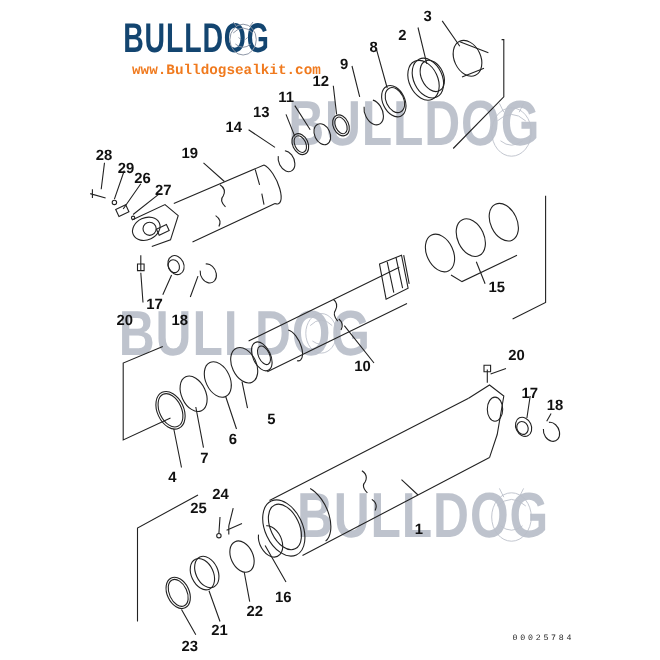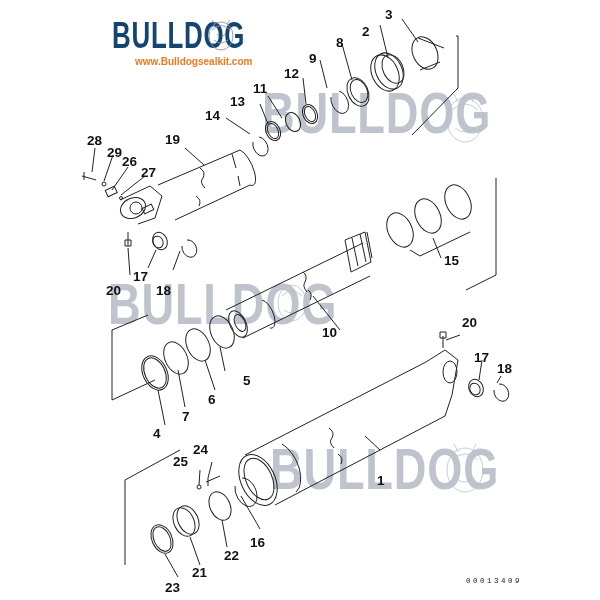--- a/index.html
+++ b/index.html
@@ -1,20 +1,20 @@
 <!DOCTYPE html>
 <html><head>
 <meta charset="utf-8">
 <style>
   html, body { margin: 0; padding: 0; background: #ffffff; }
   body { width: 600px; height: 600px; position: relative; overflow: hidden; font-family: "Liberation Sans", sans-serif; }
   #diagram { position: absolute; left: 0; top: 0; width: 600px; height: 600px; }
   .logo { position: absolute; left: 112px; top: 16px; width: 150px; height: 60px; }
   .logo-text { position: absolute; left: 0; top: 0; font-family: "Liberation Sans", sans-serif; font-weight: bold; font-size: 36px; color: #134570; letter-spacing: 1px; transform: scaleX(0.72) scaleY(1.05); transform-origin: left top; line-height: 36px; }
-  .logo-url { position: absolute; left: 23px; top: 40px; font-size: 10px; font-weight: bold; color: #f07a1e; white-space: nowrap; }
+  .logo-url { position: absolute; left: 8px; top: 40px; font-size: 13px; font-weight: bold; color: #f07a1e; white-space: nowrap; font-family: Liberation Mono, monospace; }
   .wm { position: absolute; font-family: "Liberation Sans", sans-serif; font-weight: bold; color: #a9b0bd; opacity: 0.75; font-size: 58px; line-height: 58px; transform: scaleX(0.78); transform-origin: left top; letter-spacing: 1px; }
   .lbl { font-family: "Liberation Sans", sans-serif; font-weight: bold; font-size: 13.5px; fill: #111; }
   .code { position: absolute; left: 466px; top: 577px; font-family: "Liberation Mono", monospace; font-size: 7.5px; letter-spacing: 2.5px; color: #222; }
 </style>
 </head>
 <body>
 
 <div class="wm" style="left:262px; top:84px;">BULLDOG</div>
 <div class="wm" style="left:108px; top:275px;">BULLDOG</div>
 <div class="wm" style="left:270px; top:440px;">BULLDOG</div>
@@ -155,13 +155,13 @@
   <div class="logo-text">BULLDOG</div>
   <svg style="position:absolute; left:92px; top:2px;" width="34" height="36" viewBox="0 0 34 36">
     <g fill="none" stroke="#8d96a6" stroke-width="0.9">
       <ellipse cx="17" cy="18" rx="12" ry="14"></ellipse>
       <path d="M8 12 q9 -9 18 0 M10 22 q7 6 14 0 M11 6 l-3 -4 M23 6 l3 -4 M13 16 l2 2 M21 16 l-2 2"></path>
     </g>
   </svg>
   <div class="logo-url">www.Bulldogsealkit.com</div>
 </div>
 
-<div class="code">00013409</div>
+<div class="code">00025784</div>
 
 </body></html>

